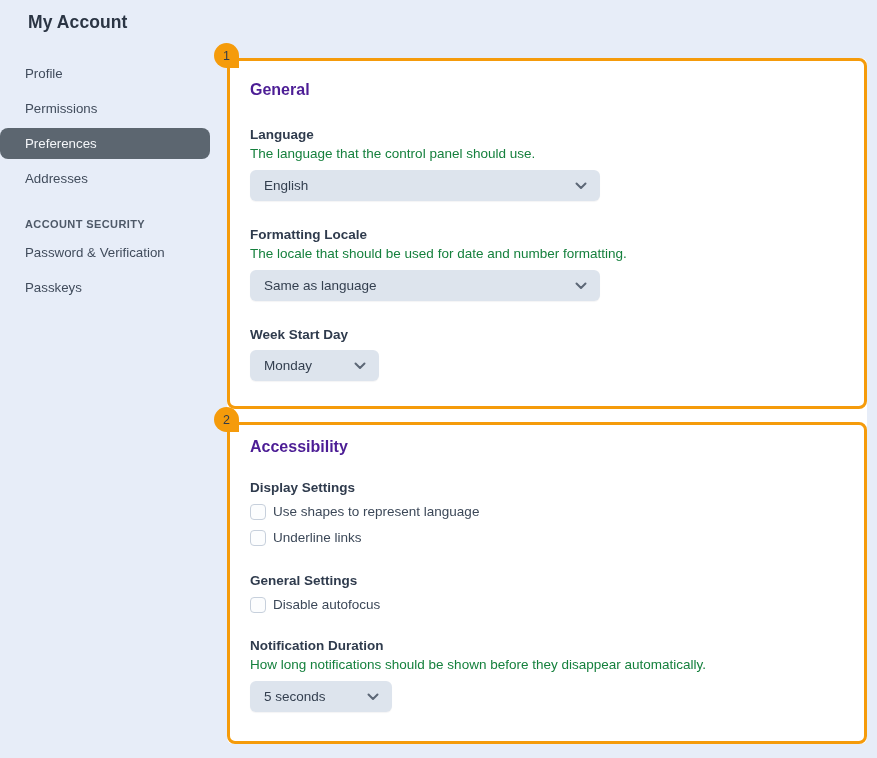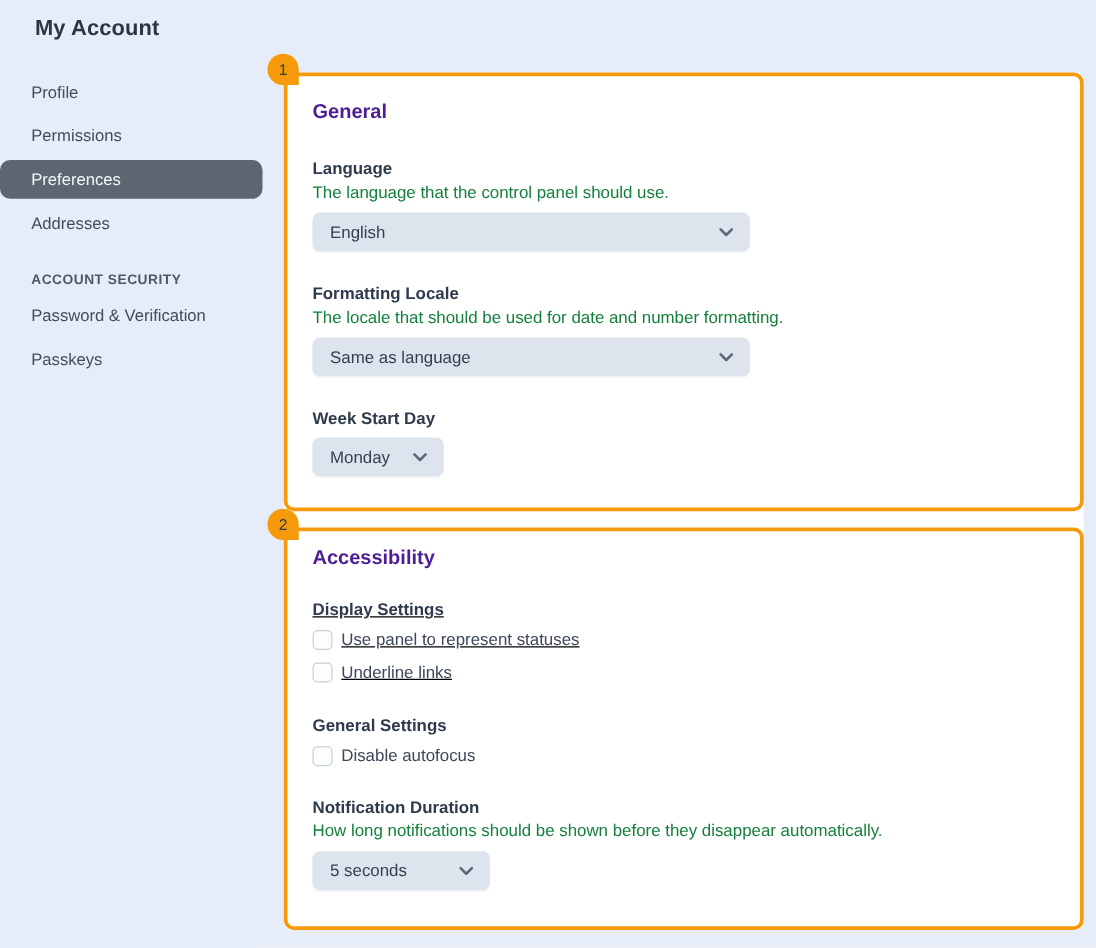--- a/index.html
+++ b/index.html
@@ -85,41 +85,41 @@
     background: #dde4ed;
     border-radius: 6px;
     display: flex; align-items: center; justify-content: space-between;
     padding: 0 13px 0 14px;
     font-size: 13.5px; color: #333f4f;
     cursor: pointer;
     box-shadow: 0 1px 1px rgba(30,41,59,0.05);
   }
   .select.no-desc { margin-top: 7px; }
   .select.w-lg { width: 350px; }
-  .select.w-sm { width: 105px; }
+  .select.w-sm { width: 129px; }
   .select.w-md { width: 142px; }
   .chevron { flex: 0 0 auto; margin-left: 8px; display: block; }
 
   .checkbox-row {
     display: flex; align-items: center; gap: 7px;
     margin-top: 9px;
     cursor: pointer;
   }
   .checkbox-row.first-row { margin-top: 7px; }
   .checkbox {
     width: 16px; height: 16px;
     border: 1px solid #c7d0dc;
     border-radius: 4px;
     background: #fcfdfe;
     flex: 0 0 auto;
   }
   .checkbox-label {
     font-size: 13.5px; color: #3c4858; line-height: 17px;
   }
-  .subgroup { margin-top: 22px; text-decoration: underline; }
+  .subgroup { margin-top: 22px; }
   .subgroup-later { margin-top: 26px; }
   .subgroup-nd { margin-top: 24px; }
 </style>
 </head>
 <body>
 
 <div class="page">
 
   <h1 class="page-title">My Account</h1>
 
@@ -175,21 +175,21 @@
 
   <section class="annotated-box box-2">
     <div class="badge">2</div>
 
     <h2 class="panel-heading">Accessibility</h2>
 
     <div class="subgroup">
       <div class="field-label">Display Settings</div>
       <div class="checkbox-row first-row">
         <span class="checkbox"></span>
-        <span class="checkbox-label">Use panel to represent statuses</span>
+        <span class="checkbox-label">Use shapes to represent language</span>
       </div>
       <div class="checkbox-row">
         <span class="checkbox"></span>
         <span class="checkbox-label">Underline links</span>
       </div>
     </div>
 
     <div class="subgroup-later">
       <div class="field-label">General Settings</div>
       <div class="checkbox-row first-row">

